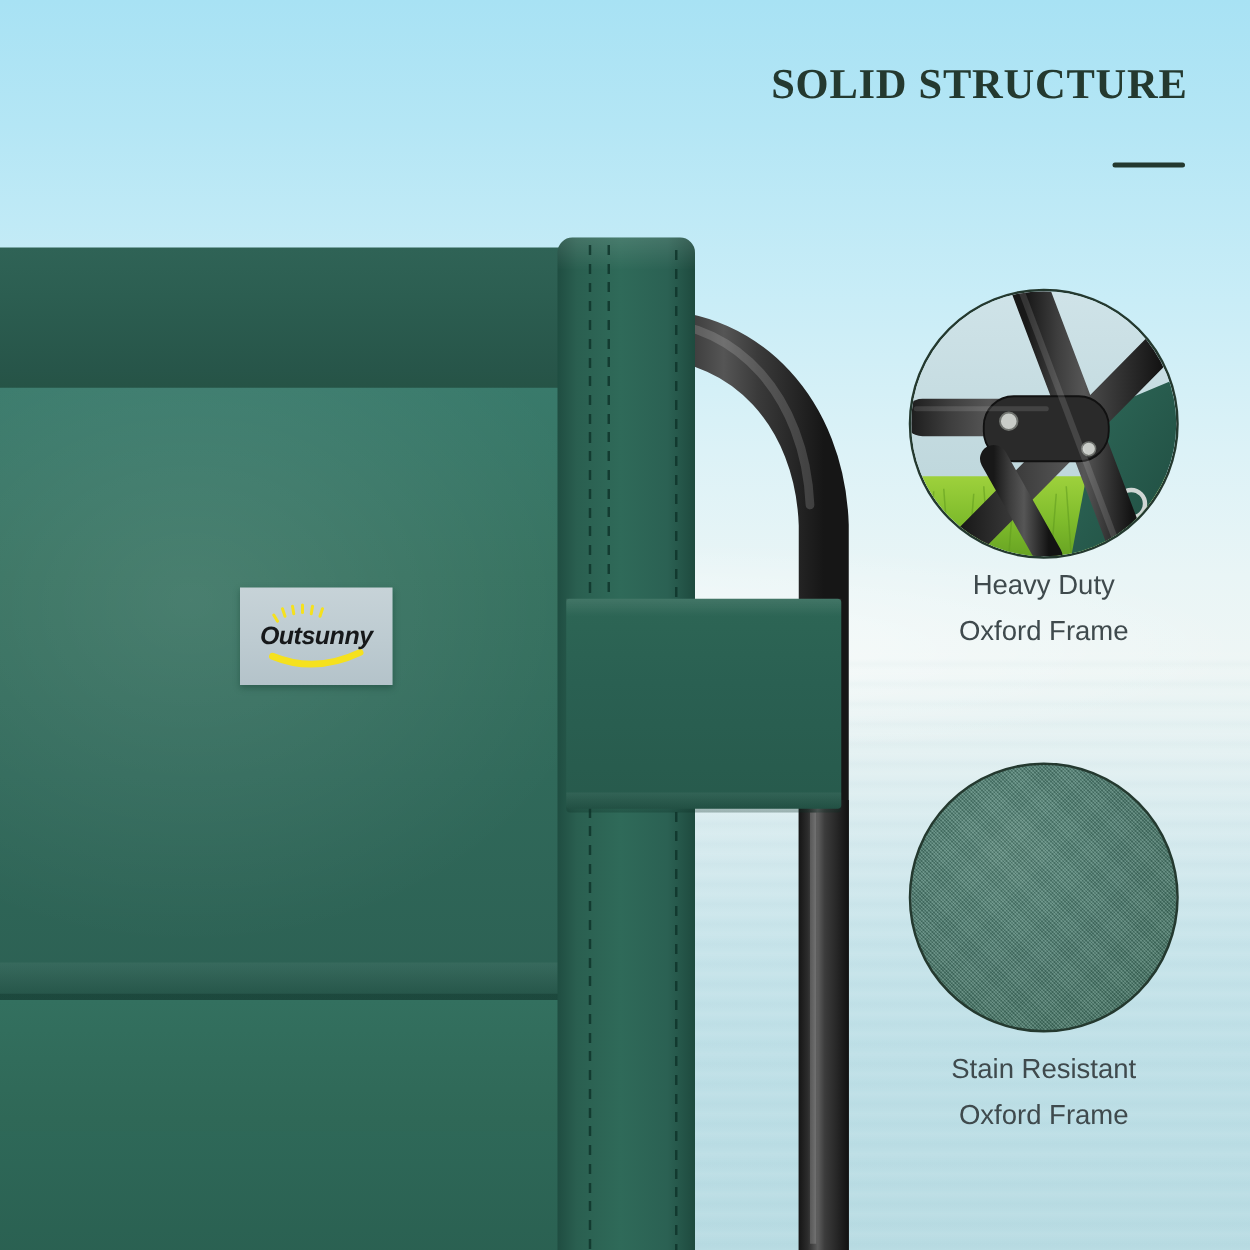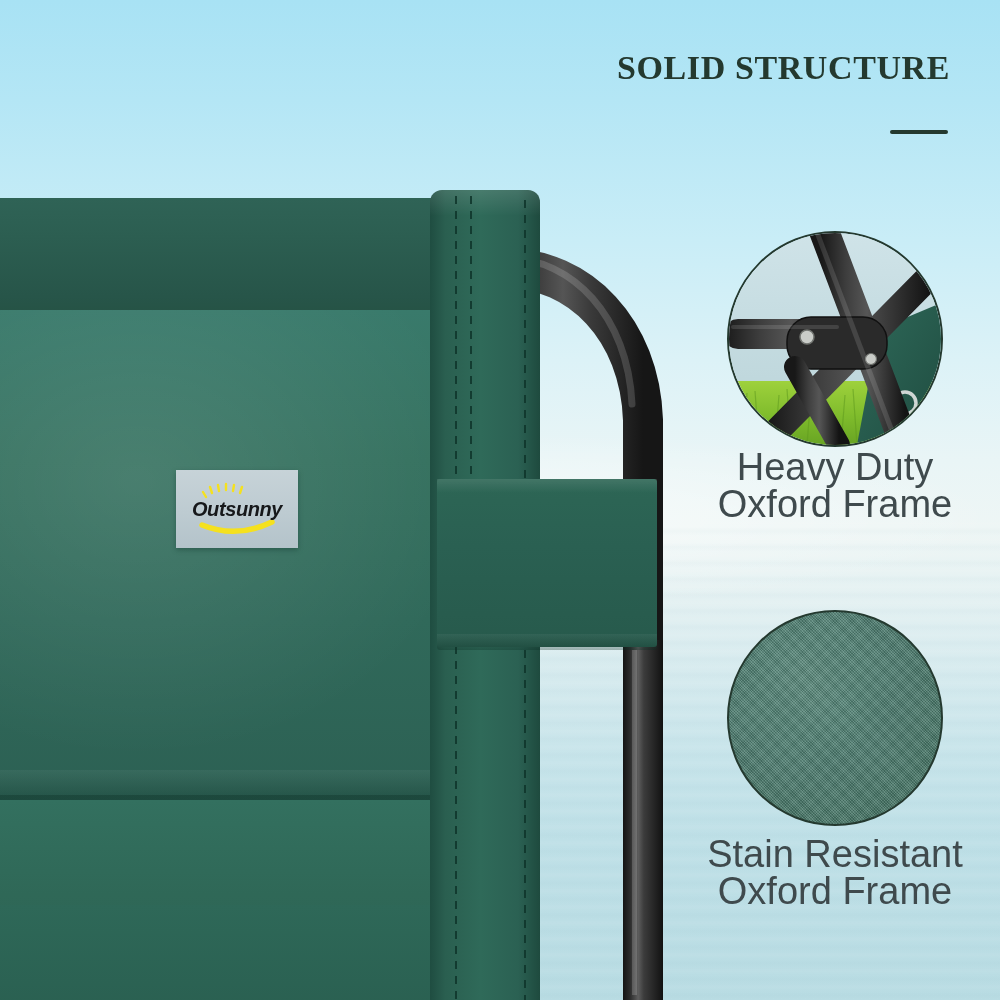--- a/index.html
+++ b/index.html
@@ -52,21 +52,21 @@
     color:#24392f;
     white-space:nowrap;
     font-family:Liberation Serif, serif;
   }
   #title-rule{
     position:absolute;left:890px;top:130px;width:58px;height:4px;
     background:#24392f;border-radius:2px;
   }
 
   
-  #chair{position:absolute;left:0;top:0;width:700px;height:1000px;}
+  #chair{position:absolute;left:16px;top:0;width:700px;height:1000px;}
 
   .fabric-tex{
     background-image:
       repeating-linear-gradient(0deg, rgba(0,0,0,0.055) 0px, rgba(0,0,0,0.055) 1px, rgba(255,255,255,0.035) 1px, rgba(255,255,255,0.035) 2px),
       repeating-linear-gradient(90deg, rgba(0,0,0,0.05) 0px, rgba(0,0,0,0.05) 1px, rgba(255,255,255,0.03) 1px, rgba(255,255,255,0.03) 2px);
   }
 
   
   #headrest{
     position:absolute;left:-20px;top:198px;width:530px;height:140px;
@@ -143,21 +143,21 @@
 
   
   .callout{position:absolute;}
   .circle{
     position:absolute;width:216px;height:216px;border-radius:50%;
     border:2px solid #24392f;overflow:hidden;
     box-sizing:border-box;
   }
   .caption{
     position:absolute;width:300px;text-align:center;
-    font-size:38px;line-height:37px;color:#3f4a4d;font-weight:300;
+    font-size:22px;line-height:37px;color:#3f4a4d;font-weight:300;
   }
 
   
   #fabric-circle{
     background:
       repeating-linear-gradient(45deg, rgba(255,255,255,0.10) 0px, rgba(255,255,255,0.10) 1px, rgba(0,0,0,0.10) 1px, rgba(0,0,0,0.10) 2px),
       repeating-linear-gradient(-45deg, rgba(255,255,255,0.07) 0px, rgba(255,255,255,0.07) 1px, rgba(0,0,0,0.07) 1px, rgba(0,0,0,0.07) 2px),
       radial-gradient(circle at 38% 32%, #5a8a7c 0%, #4d7d70 45%, #42705f 100%);
   }
 

